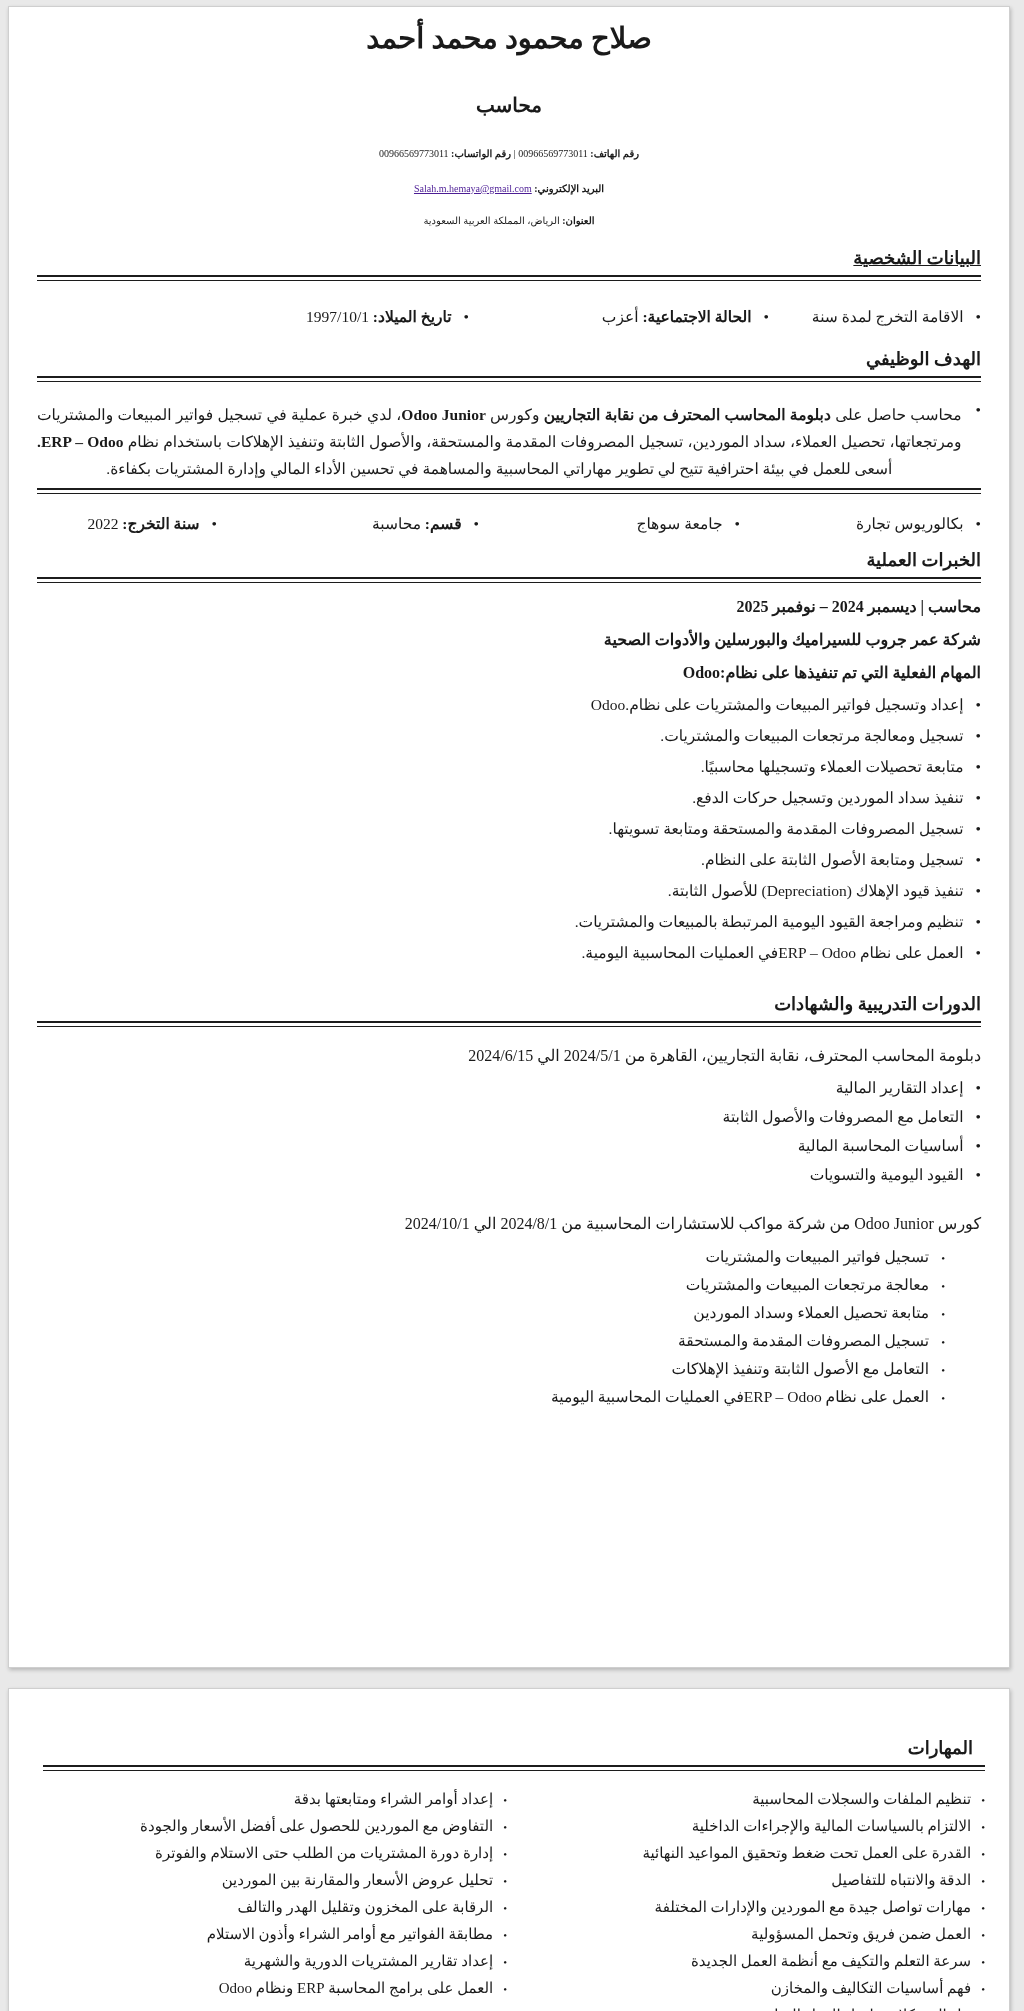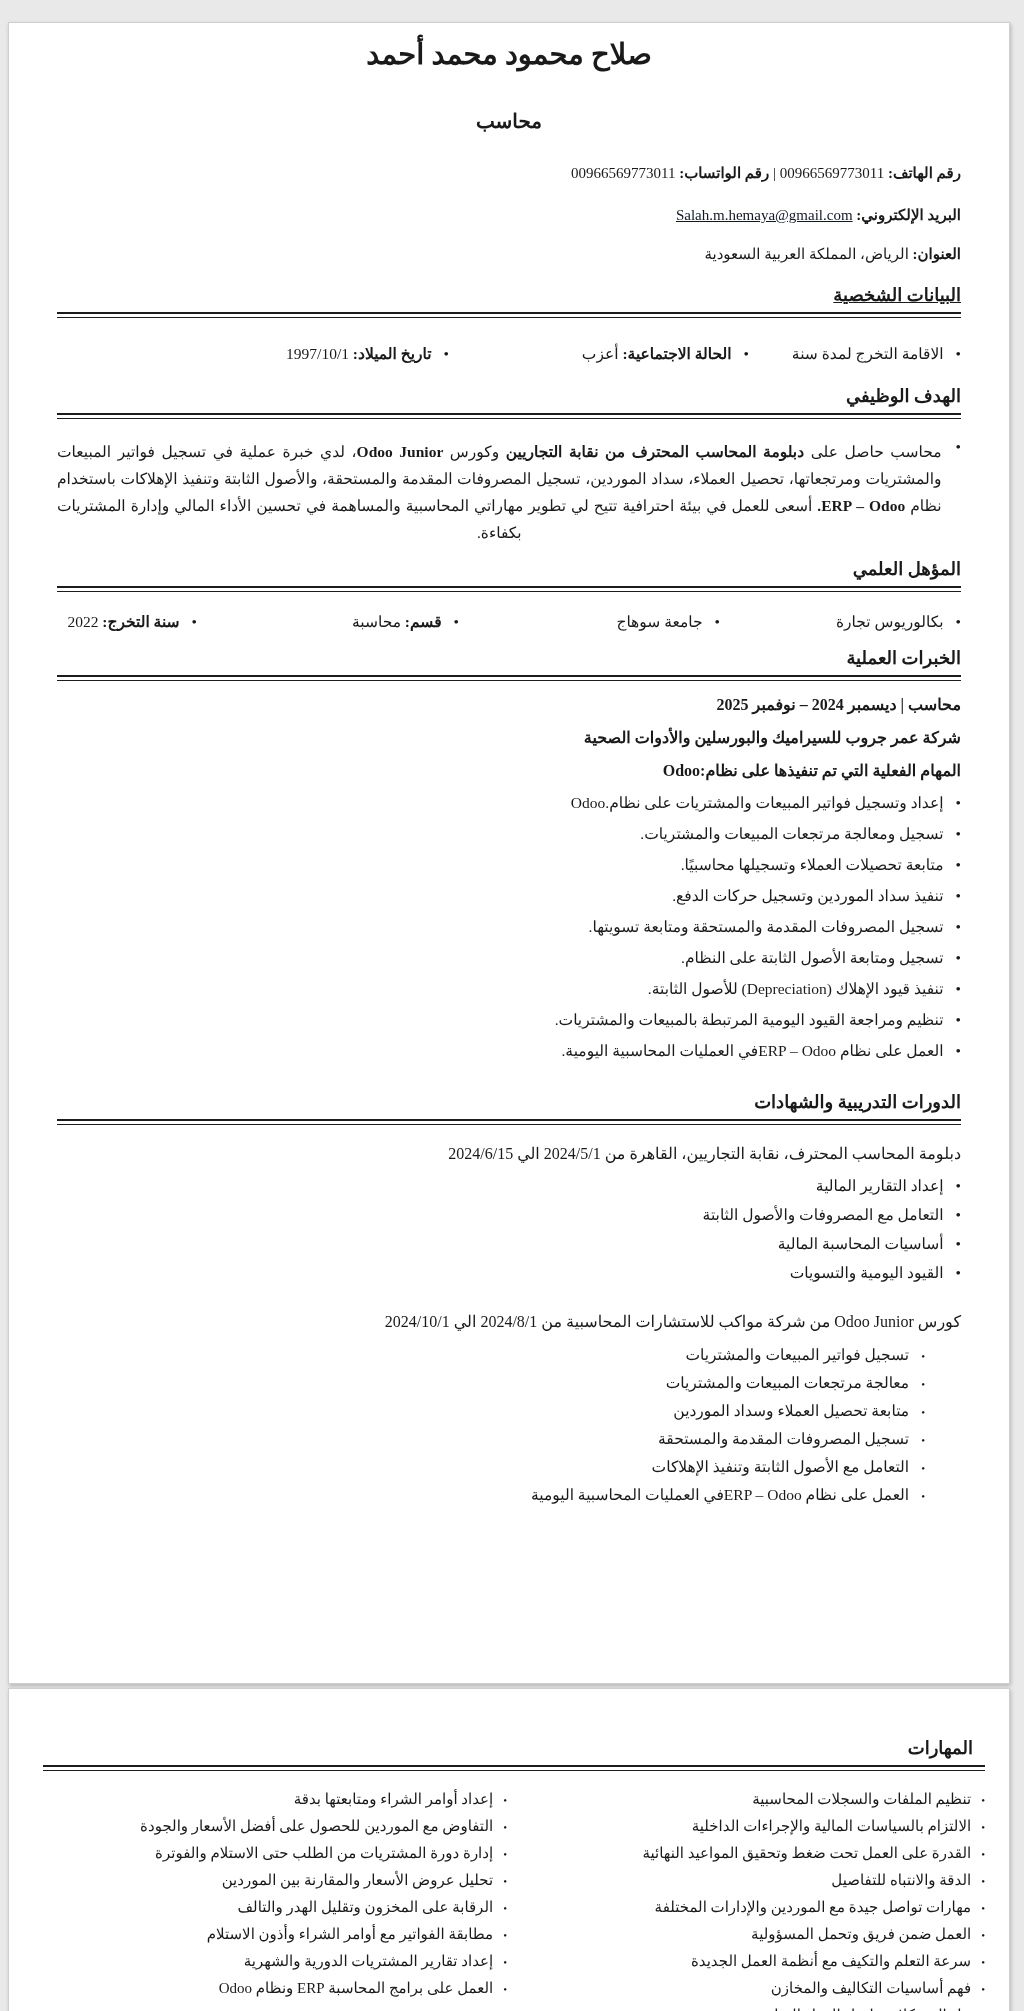--- a/index.html
+++ b/index.html
@@ -7,31 +7,31 @@
     width:1024px;height:2011px;position:relative;overflow:hidden;
     background:#e9e9e9;
     font-family:"Liberation Serif","DejaVu Serif",serif;
     color:#1a1a1a;
   }
   .page{
     position:absolute;left:8px;width:1002px;background:#ffffff;
     border:1px solid #cfcfcf;box-shadow:1px 2px 4px rgba(0,0,0,.22);
     direction:rtl;box-sizing:border-box;
   }
-  #page1{top:22px;height:1662px;padding:0 48px;}
+  #page1{top:6px;height:1662px;padding:0 28px;}
   #page2{top:1688px;height:620px;padding:0 24px 0 34px;}
   .center{text-align:center;}
   .name{font-size:29px;font-weight:bold;margin:14px 0 0 0;}
   .jobtitle{font-size:20px;font-weight:bold;margin:38px 0 0 0;}
-  .cline{font-size:15px;margin:0;}
+  .cline{font-size:10px;margin:0;text-align:center;}
   .c-phone{margin-top:31px;}
   .c-email{margin-top:24px;}
   .c-addr{margin-top:21px;font-family:Liberation Serif, serif;}
   .lbl{font-weight:bold;}
-  a.email{color:#0f172a;text-decoration:underline;}
+  a.email{color:#4c1d95;text-decoration:underline;}
   .h2{font-size:18px;font-weight:bold;margin:0;}
   .mt-sec1{margin-top:21px;text-decoration:underline;}
   .mt-sec2{margin-top:22px;}
   .mt-sec3{margin-top:12px;}
   .mt-sec4{margin-top:16px;}
   .mt-sec5{margin-top:18px;}
   .rule{height:3px;border-top:2px solid #1c1c1c;border-bottom:1px solid #1c1c1c;margin-top:6px;}
   .row{display:flex;font-size:15.5px;}
   .cell{display:flex;column-gap:12px;white-space:nowrap;align-items:baseline;}
   .p-c1{flex:0 0 212px;}
@@ -89,21 +89,20 @@
   </div>
 
   <h2 class="h2 mt-sec2">الهدف الوظيفي</h2>
   <div class="rule"></div>
 
   <div class="obj">
     <span class="bul">•</span>
     <p><span>محاسب حاصل على </span><span class="lbl">دبلومة المحاسب المحترف من نقابة التجاريين</span><span> وكورس </span><span class="lbl">Odoo Junior</span><span>، لدي خبرة عملية في تسجيل فواتير المبيعات والمشتريات ومرتجعاتها، تحصيل العملاء، سداد الموردين، تسجيل المصروفات المقدمة والمستحقة، والأصول الثابتة وتنفيذ الإهلاكات باستخدام نظام </span><span class="lbl">ERP – Odoo.</span><span> أسعى للعمل في بيئة احترافية تتيح لي تطوير مهاراتي المحاسبية والمساهمة في تحسين الأداء المالي وإدارة المشتريات بكفاءة.</span></p>
   </div>
 
-  <h2 class="h2 mt-sec3">المؤهل العلمي</h2>
   <div class="rule"></div>
 
   <div class="row edu">
     <div class="cell e-c1">
         <span class="bul">•</span>
         <span>بكالوريوس تجارة</span>
       </div>
     <div class="cell e-c2">
         <span class="bul">•</span>
         <span>جامعة سوهاج</span>

